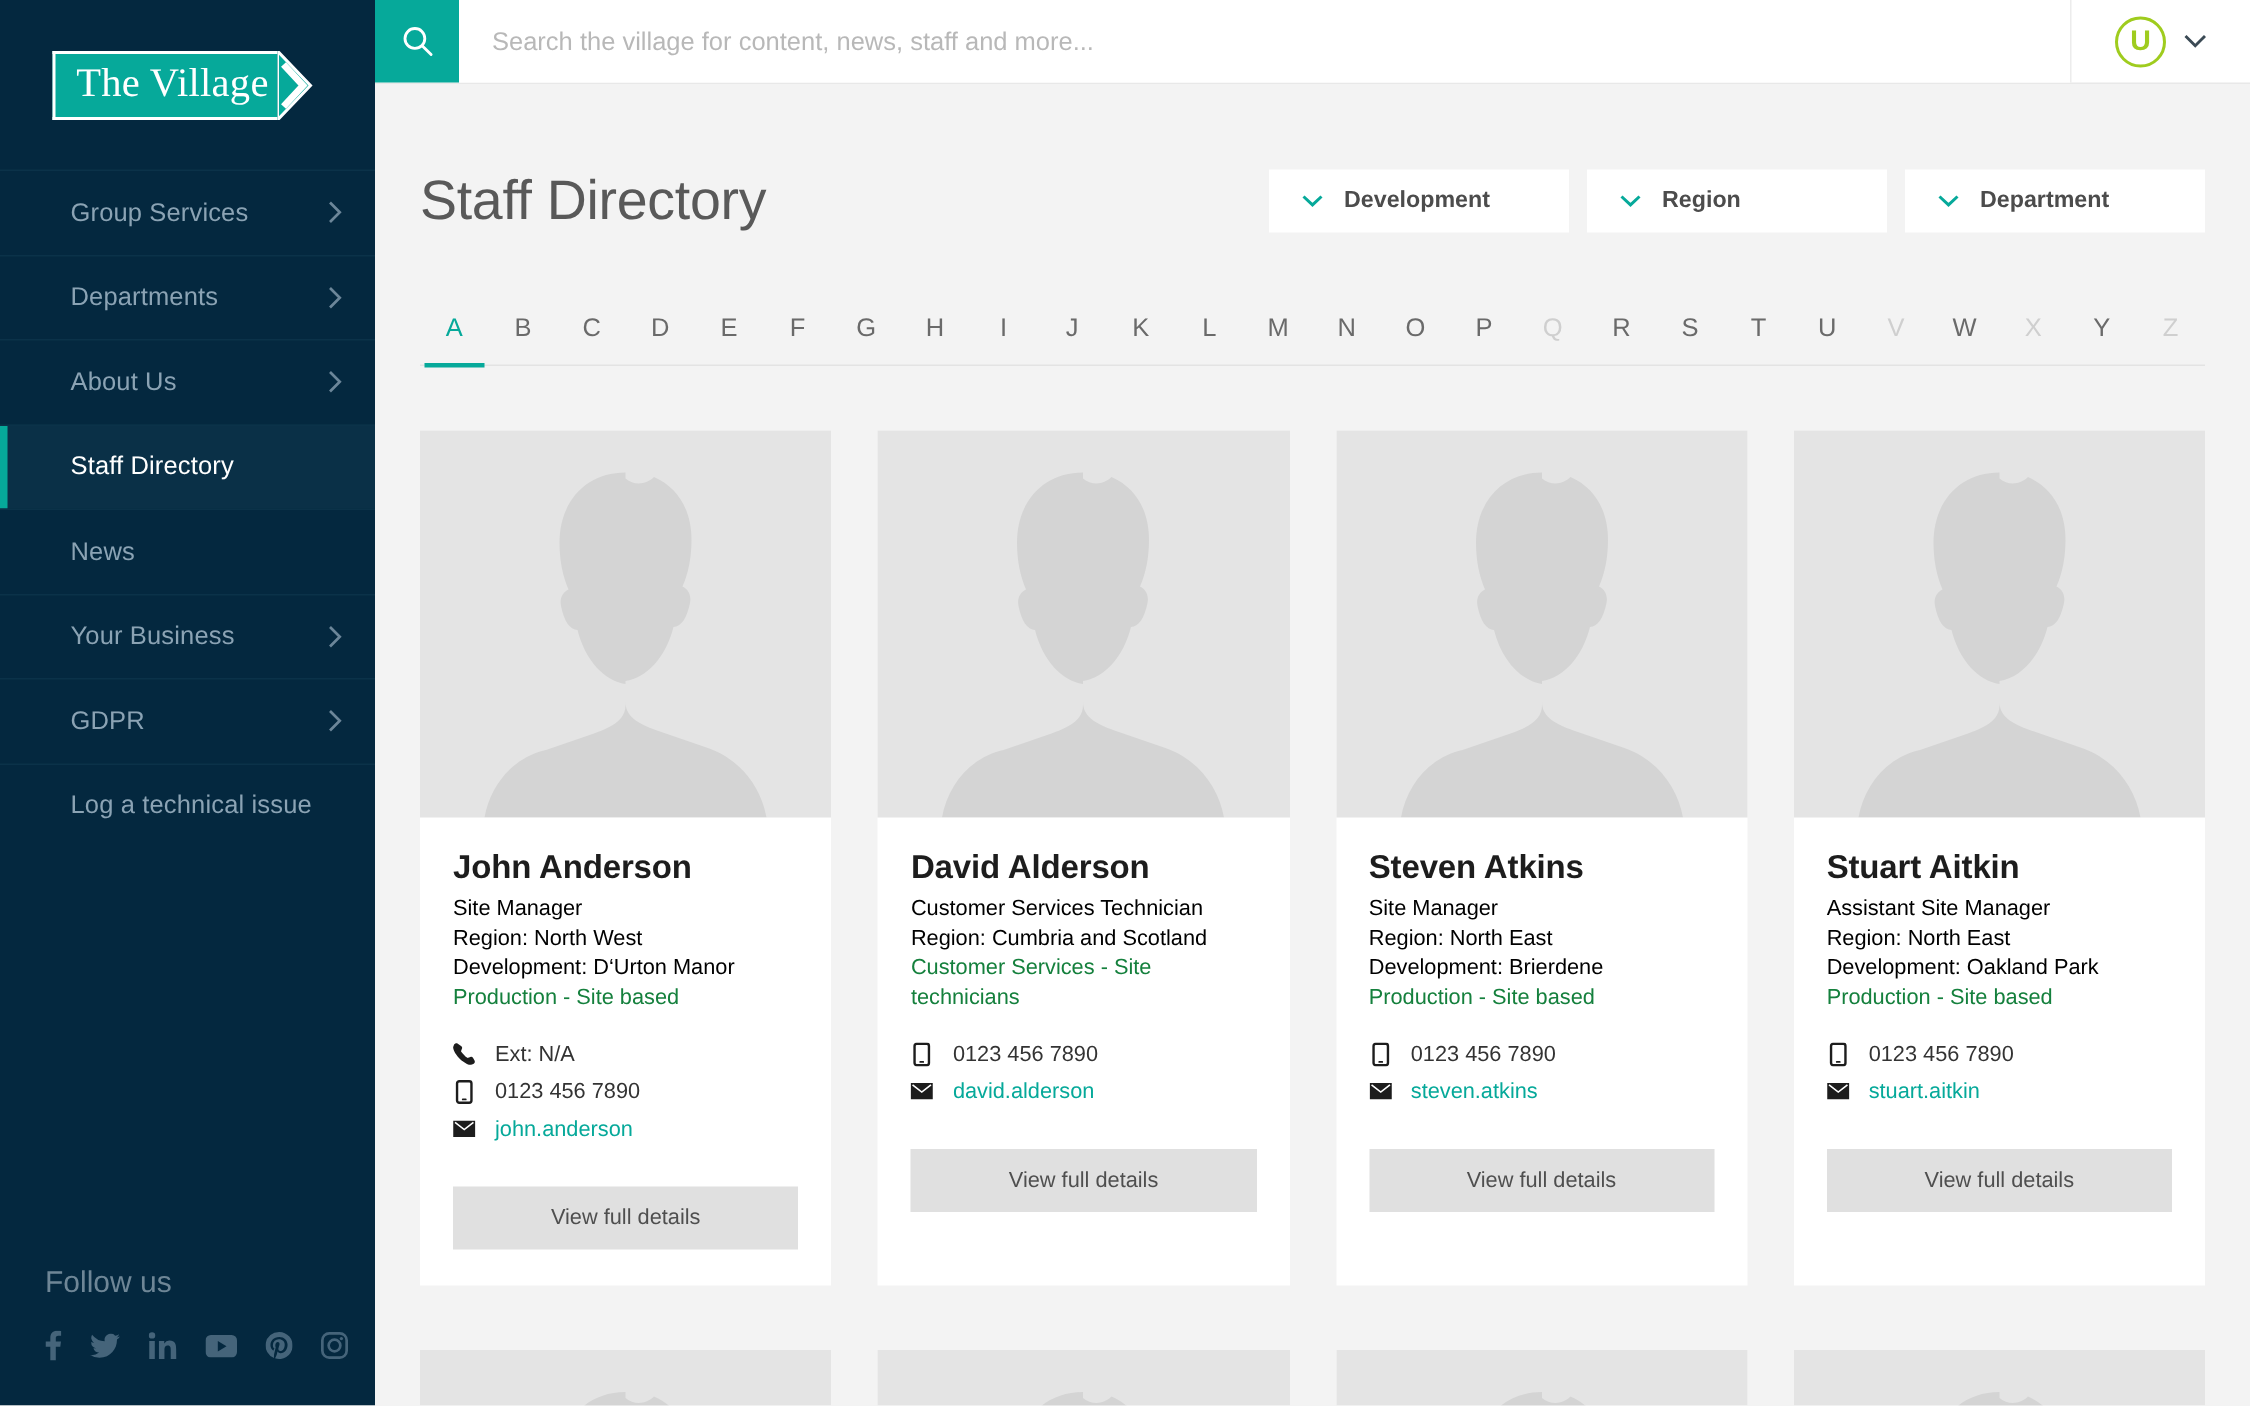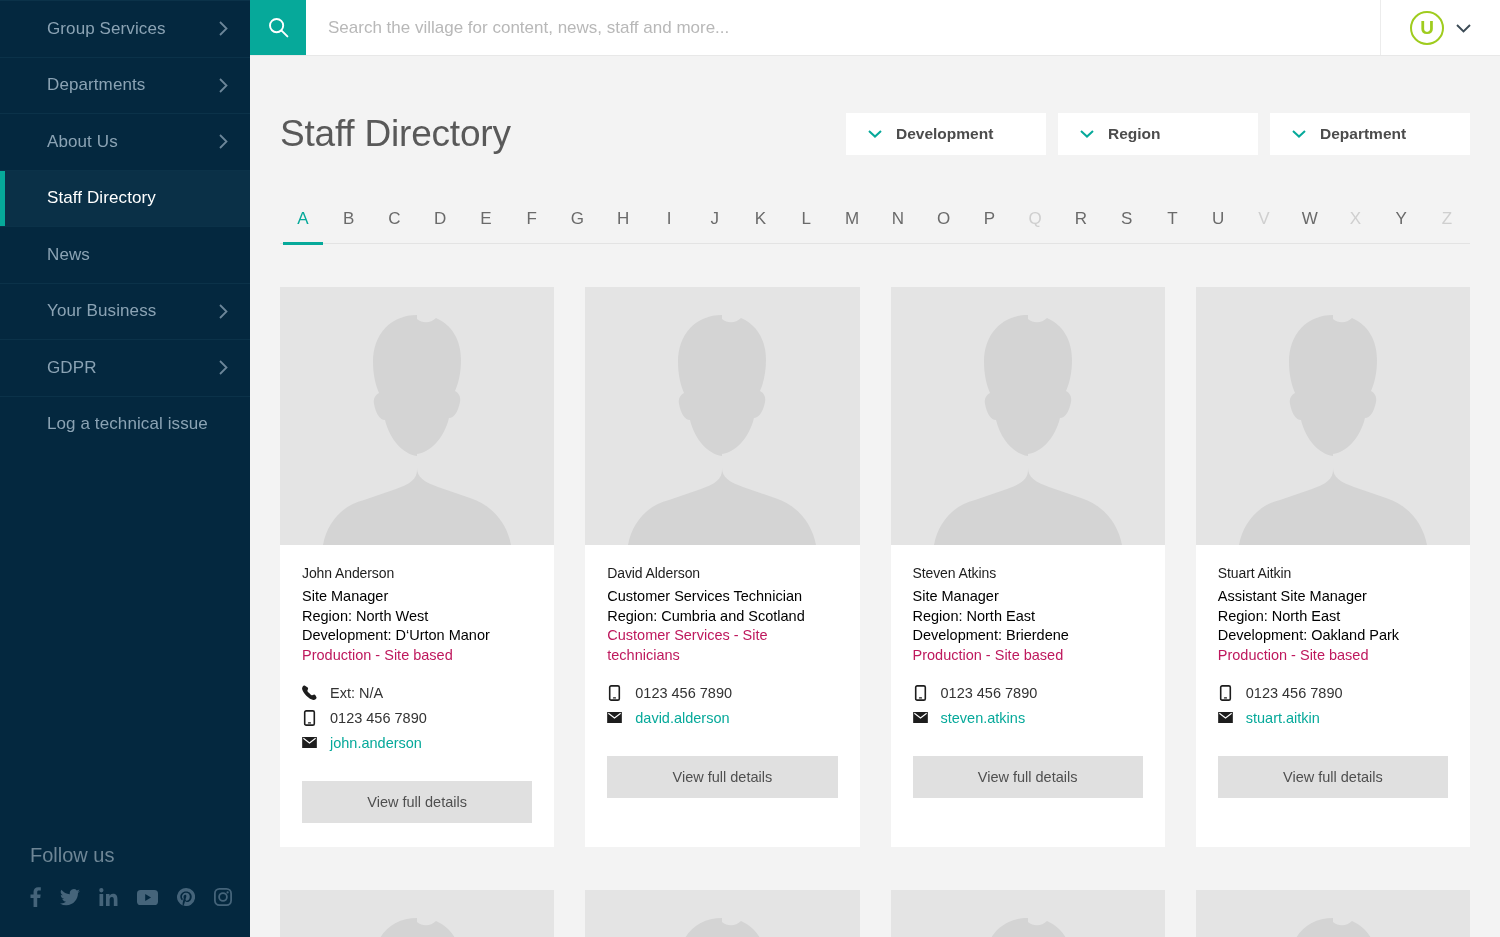--- a/index.html
+++ b/index.html
@@ -190,28 +190,28 @@
   .card-photo {
     height: 258px;
     background: #e4e4e4;
     overflow: hidden;
     position: relative;
     display: flex; align-items: flex-end; justify-content: center;
   }
   .card-photo svg { display: block; }
   .card-body { padding: 20px 22px 24px 22px; display: flex; flex-direction: column; flex: 1; }
   .card-name {
-    font-size: 14px; font-weight: 400; color: #1d1d1d;
+    font-size: 22px; font-weight: 700; color: #1d1d1d;
     margin-bottom: 6px; letter-spacing: -0.1px;
   }
   .card-line {
     font-size: 14.5px; font-weight: 300; color: #000000;
     line-height: 19.5px;
   }
-  .card-line.muted { color: #be185d; }
+  .card-line.muted { color: #15803d; }
   .contacts { margin-top: 17px; display: flex; flex-direction: column; gap: 4px; }
   .contact-row { display: flex; align-items: center; gap: 13px; height: 21px; }
   .contact-ico { width: 15px; display: flex; align-items: center; justify-content: center; }
   .contact-ico svg { display: block; }
   .contact-text { font-size: 14.5px; font-weight: 300; color: #333333; }
   .contact-text.link { color: #06a99a; cursor: pointer; }
   .card-btn {
     margin-top: auto;
     background: #e0e0e0;
     color: #4f4f4f;
@@ -225,20 +225,33 @@
     margin-top: 28px;
   }
   .row2 .card-photo { height: 258px; }
 </style>
 </head>
 <body>
 
 <div class="app">
 
   <aside class="sidebar">
+    <div class="logo-wrap">
+      <div class="logo">
+        <div class="logo-plate">
+          <span class="logo-text">The Village</span>
+        </div>
+        <div class="logo-arrow">
+          <svg width="30" height="46" viewBox="0 0 30 46">
+            <path d="M0 0 L22 23 L0 46 Z" fill="#06a99a" stroke="#ffffff" stroke-width="2"></path>
+            <path d="M4 9 L17 23 L4 37" fill="none" stroke="#ffffff" stroke-width="4.5"></path>
+          </svg>
+        </div>
+      </div>
+    </div>
 
     <nav class="nav">
       <div class="nav-item">
         <span class="nav-label">Group Services</span>
         <span class="nav-chev">
           <svg width="9" height="15" viewBox="0 0 9 15">
               <path d="M1 1 L7.5 7.5 L1 14" fill="none" stroke="#6c8699" stroke-width="1.8"></path>
             </svg>
         </span>
       </div>

